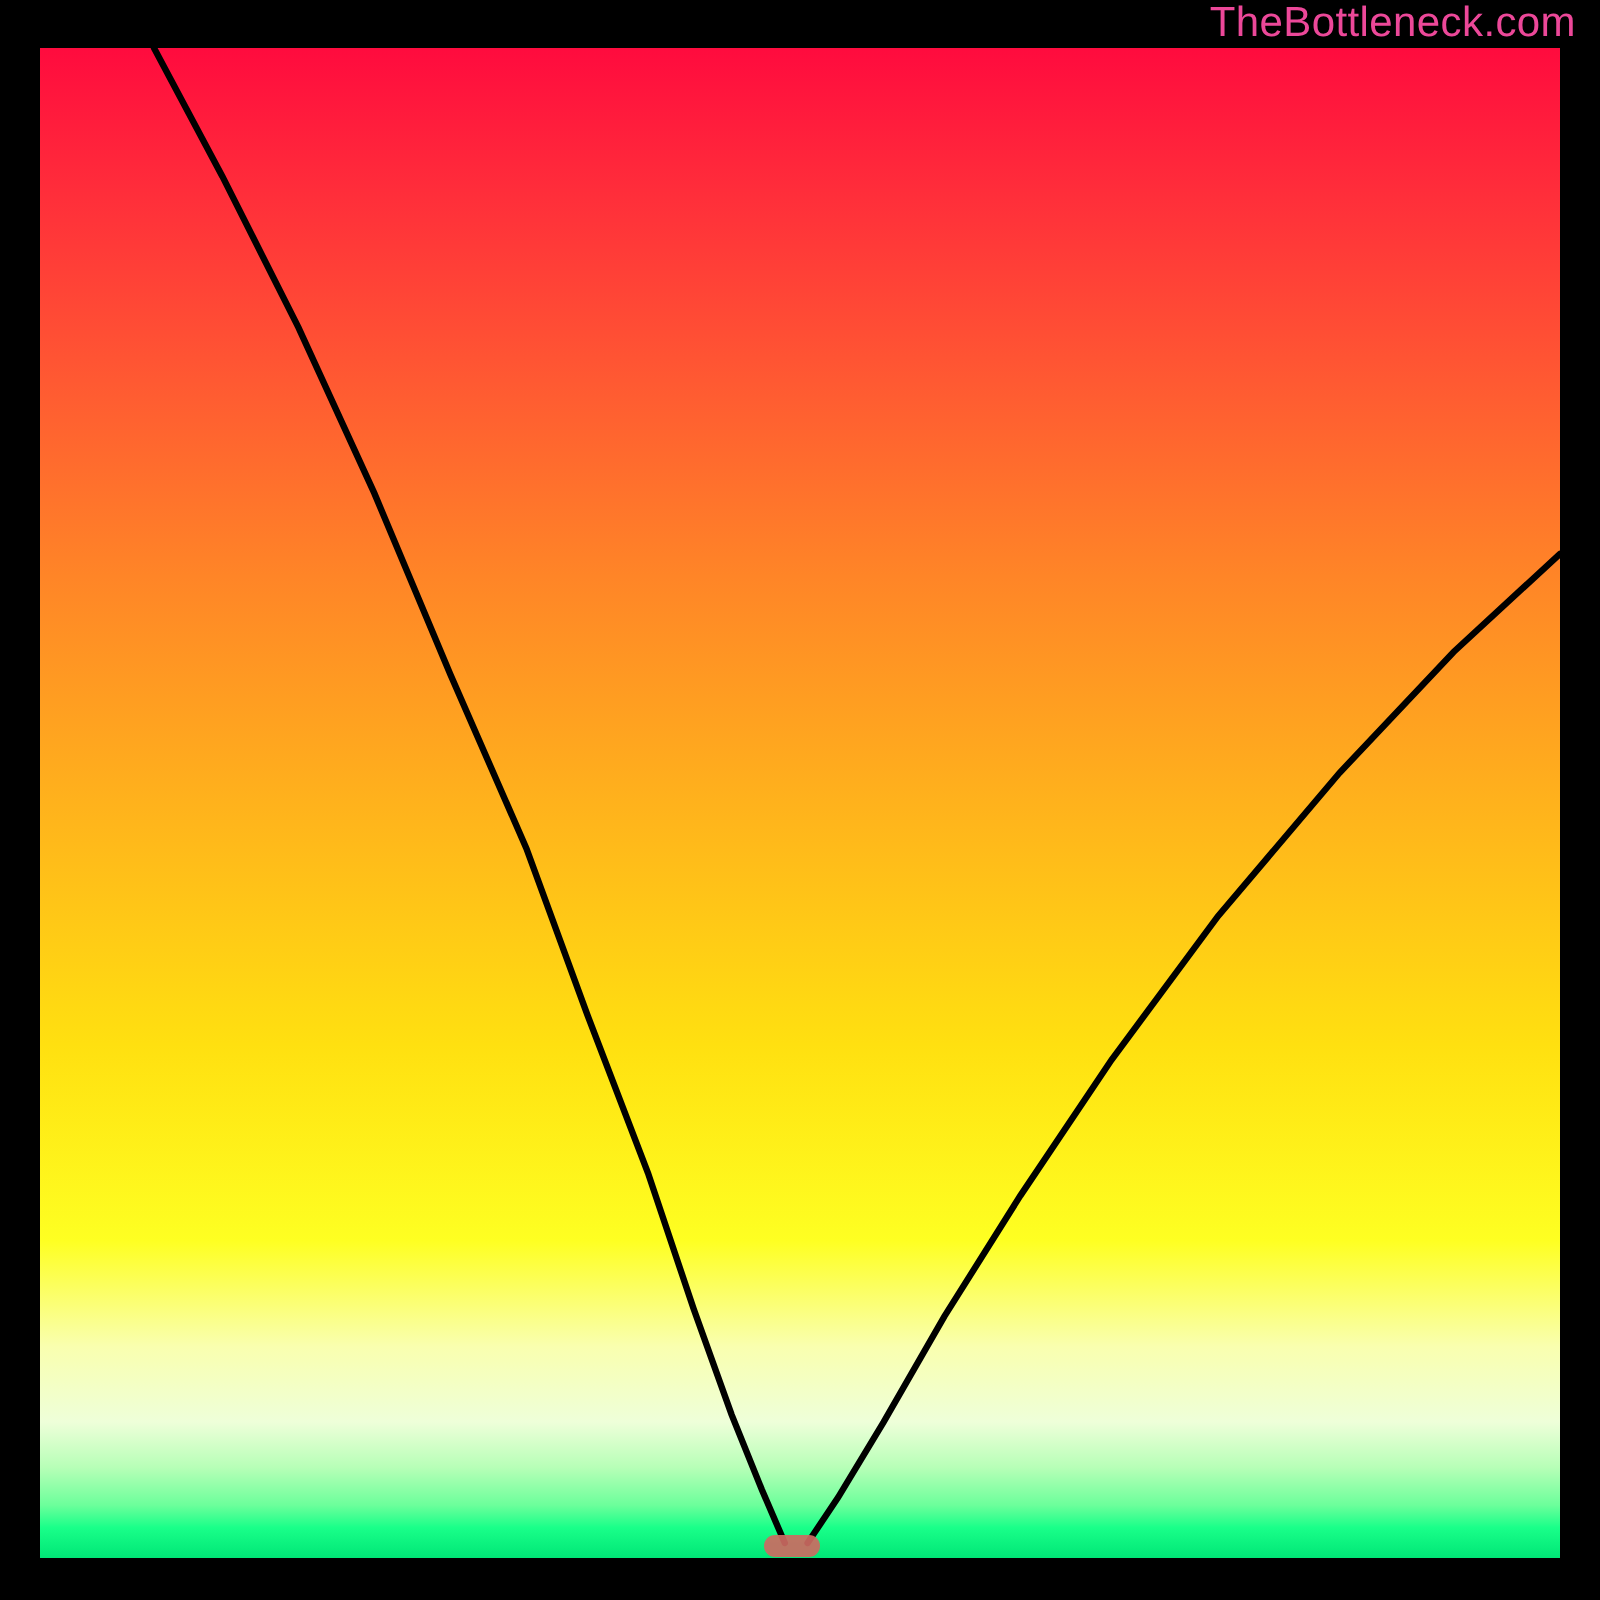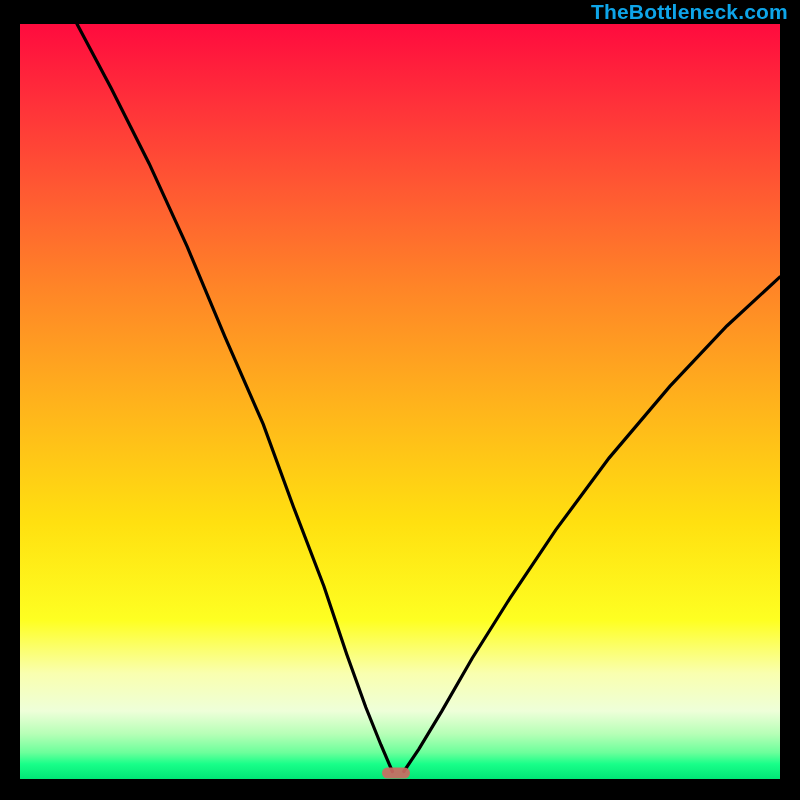--- a/index.html
+++ b/index.html
@@ -15,23 +15,23 @@
     width: 800px;
     height: 800px;
     background: #000;
     box-sizing: border-box;
   }
   .watermark {
     position: absolute;
     top: 0px;
     right: 12px;
     font-size: 21px;
-    color: #0ea5e9;
+    color: #ec4899;
     letter-spacing: 0.2px;
-    font-weight: 700;
+    font-weight: 400;
     user-select: none;
     margin-left: 16px;
   }
   .plot {
     position: absolute;
     left: 20px;
     top: 24px;
     width: 760px;
     height: 755px;
   }

